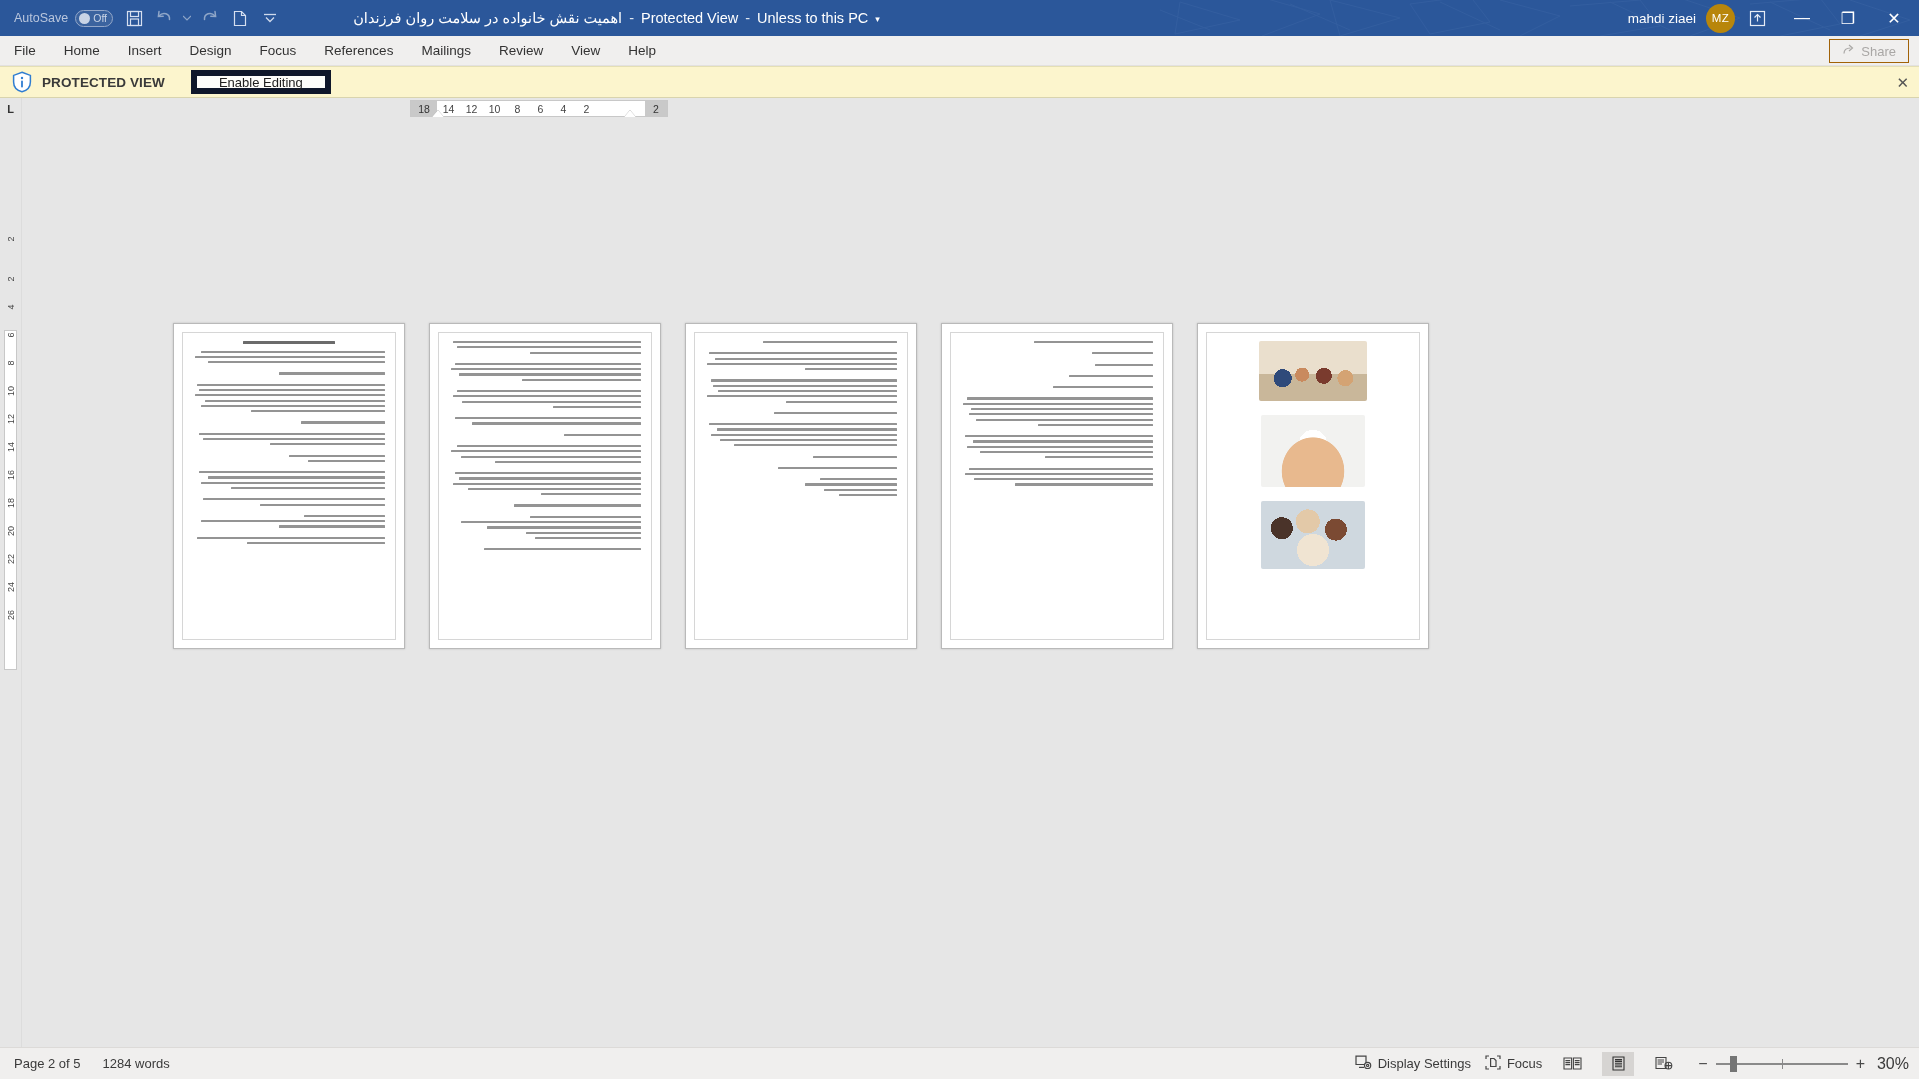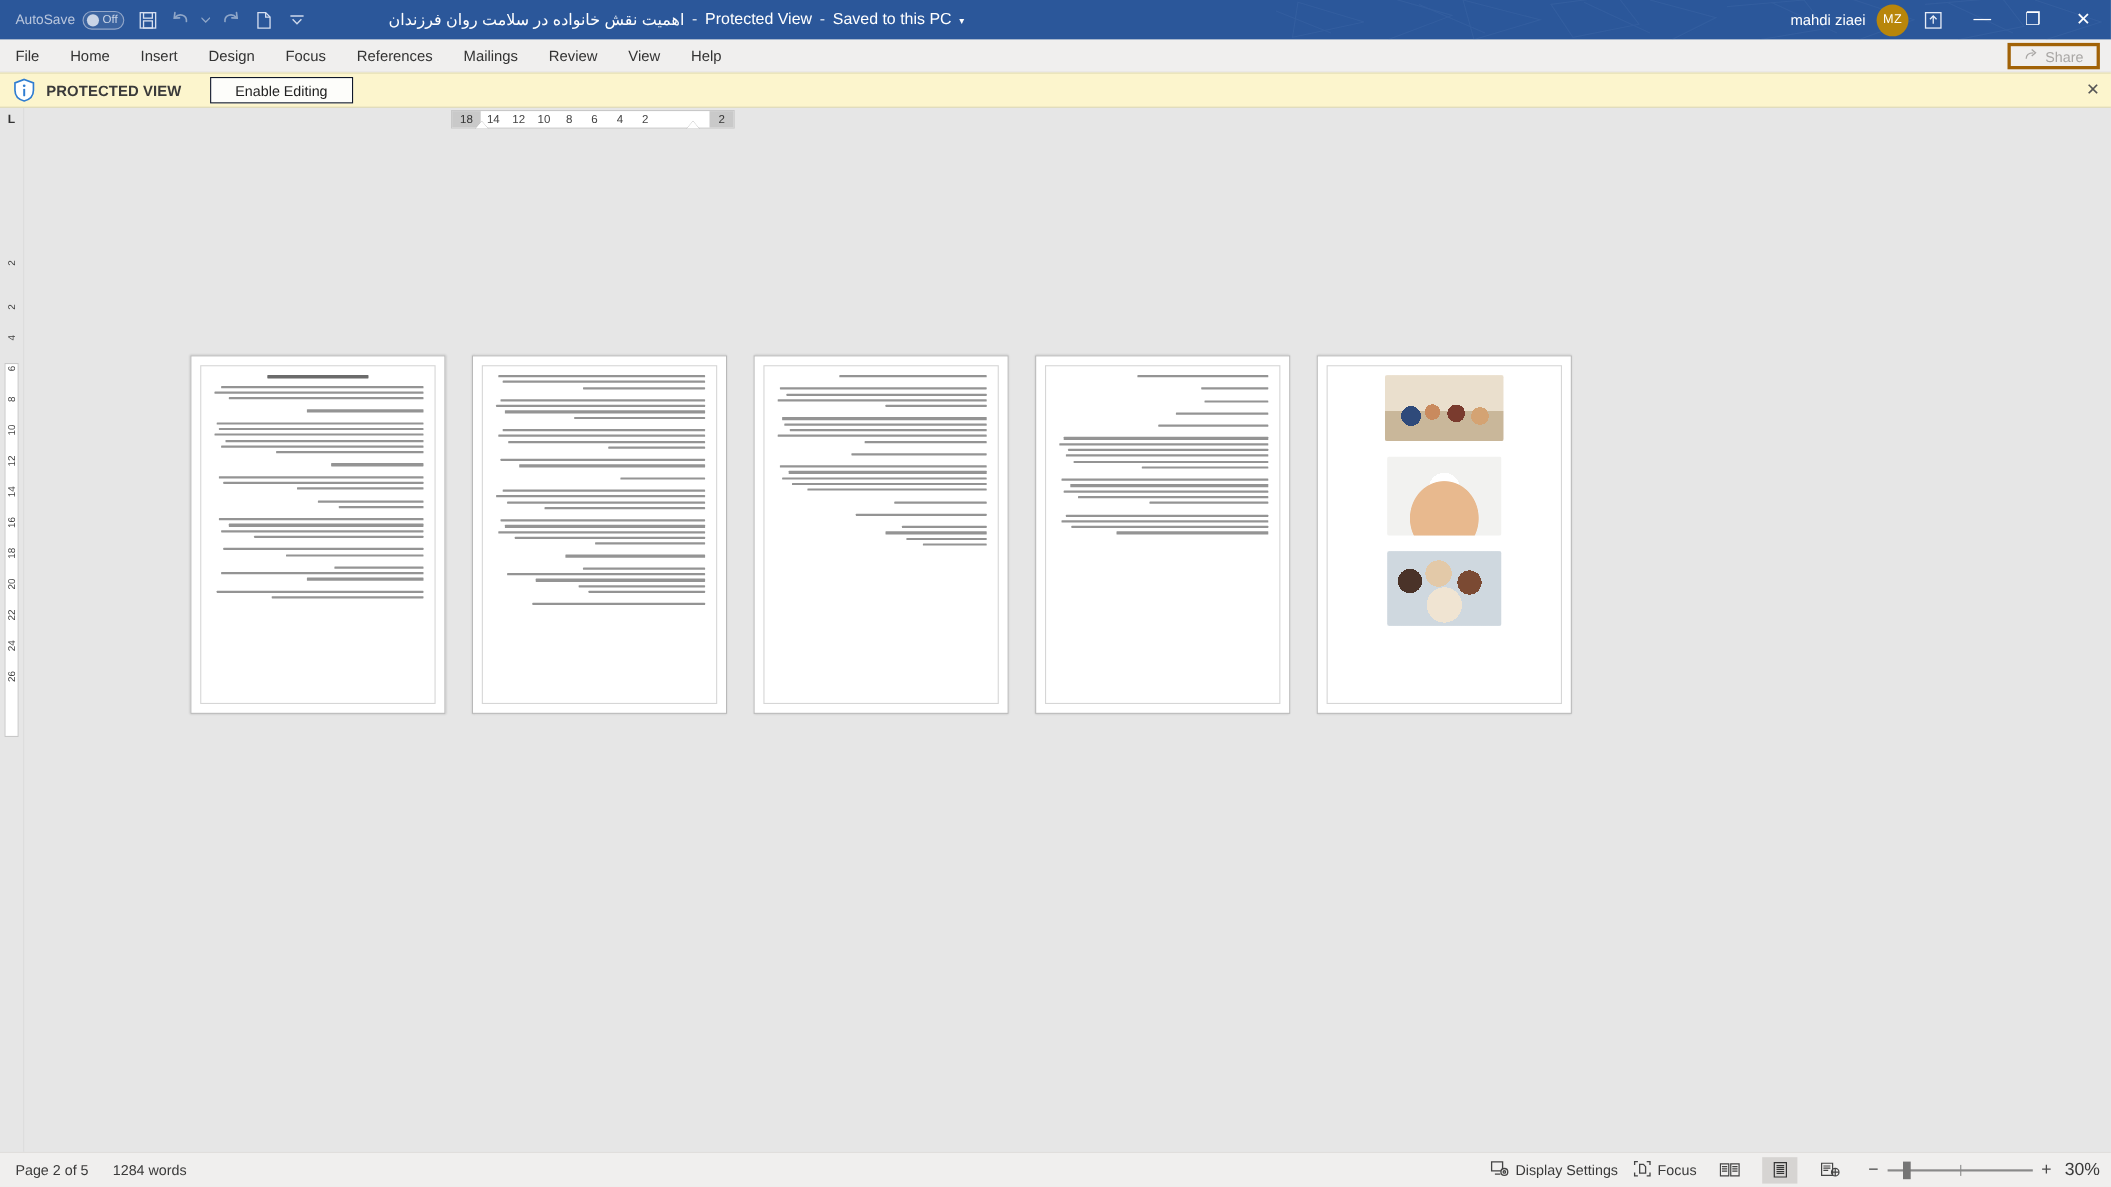--- a/index.html
+++ b/index.html
@@ -108,21 +108,21 @@
   .tab {
     padding: 0 14px;
     display: flex; align-items: center;
     font-size: 13.5px; color: #333333;
     cursor: default;
   }
   .share-btn {
     position: absolute; right: 10px; top: 3px;
     height: 24px; padding: 0 12px;
     display: flex; align-items: center; gap: 6px;
-    border: 3px solid #a16207;
+    border: 1px solid #a16207;
     color: #a9a7a5; font-size: 13px;
     background: #f0efee;
   }
 
   
   .pvbar {
     height: 32px;
     background: #fcf5cd;
     border-top: 1px solid #e4dfb5;
     border-bottom: 1px solid #d9d4ae;
@@ -130,21 +130,21 @@
     padding: 0 8px 0 12px;
     gap: 10px;
     position: relative;
   }
   .pv-icon { width: 20px; height: 22px; flex: 0 0 auto; }
   .pv-strong { font-size: 13.5px; color: #3a3a3a; font-weight: 700; letter-spacing: .1px;}
   .pv-msg { font-size: 13px; color: #3a3a3a; }
   .enable-btn {
     margin-left: 16px;
     height: 24px; padding: 0 22px;
-    background: #fdfdfa; border: 1px solid #0f172a;
+    background: #fdfdfa; border: 6px solid #0f172a;
     font-size: 13px; color: #202020;
     display: flex; align-items: center;
   }
   .pv-close {
     position: absolute; right: 10px; top: 50%; transform: translateY(-50%);
     font-size: 15px; color: #555; line-height: 1;
   }
 
   
   .rulerrow {
@@ -390,21 +390,21 @@
           <path d="M3 4.5 L7 8.5 L11 4.5"></path>
       </svg>
     </div>
   </div>
 
   <div class="doc-title">
     <span>اهمیت نقش خانواده در سلامت روان فرزندان</span>
     <span class="sep">-</span>
     <span>Protected View</span>
     <span class="sep">-</span>
-    <span>Saved to this PC</span>
+    <span>Unless to this PC</span>
     <span class="caret-dn">▾</span>
   </div>
 
 
   <div class="tb-right">
     <span class="username">mahdi ziaei</span>
     <span class="avatar">MZ</span>
     <span class="ribbon-opt">
       <svg width="17" height="17" viewBox="0 0 17 17" fill="none" stroke="#e6ecf6" stroke-width="1.2">
         <rect x="1.5" y="1.5" width="14" height="14"></rect>

